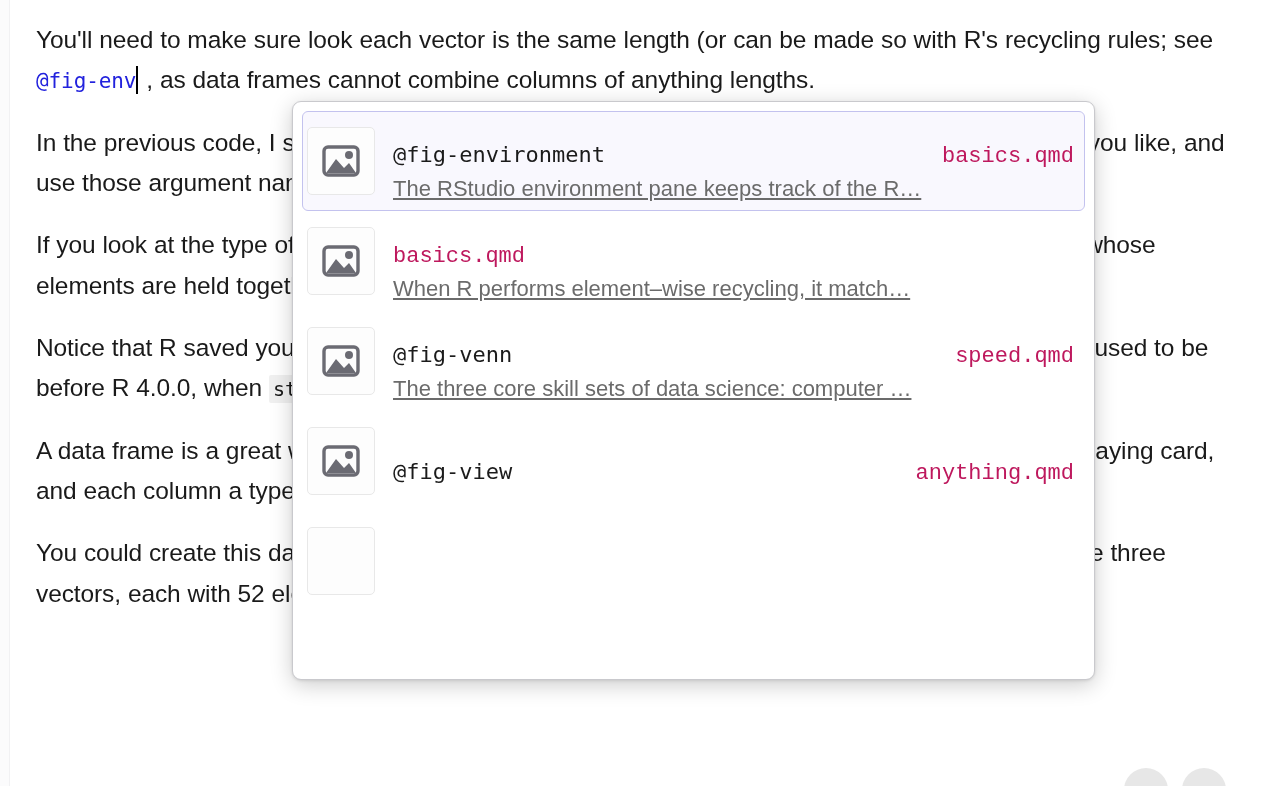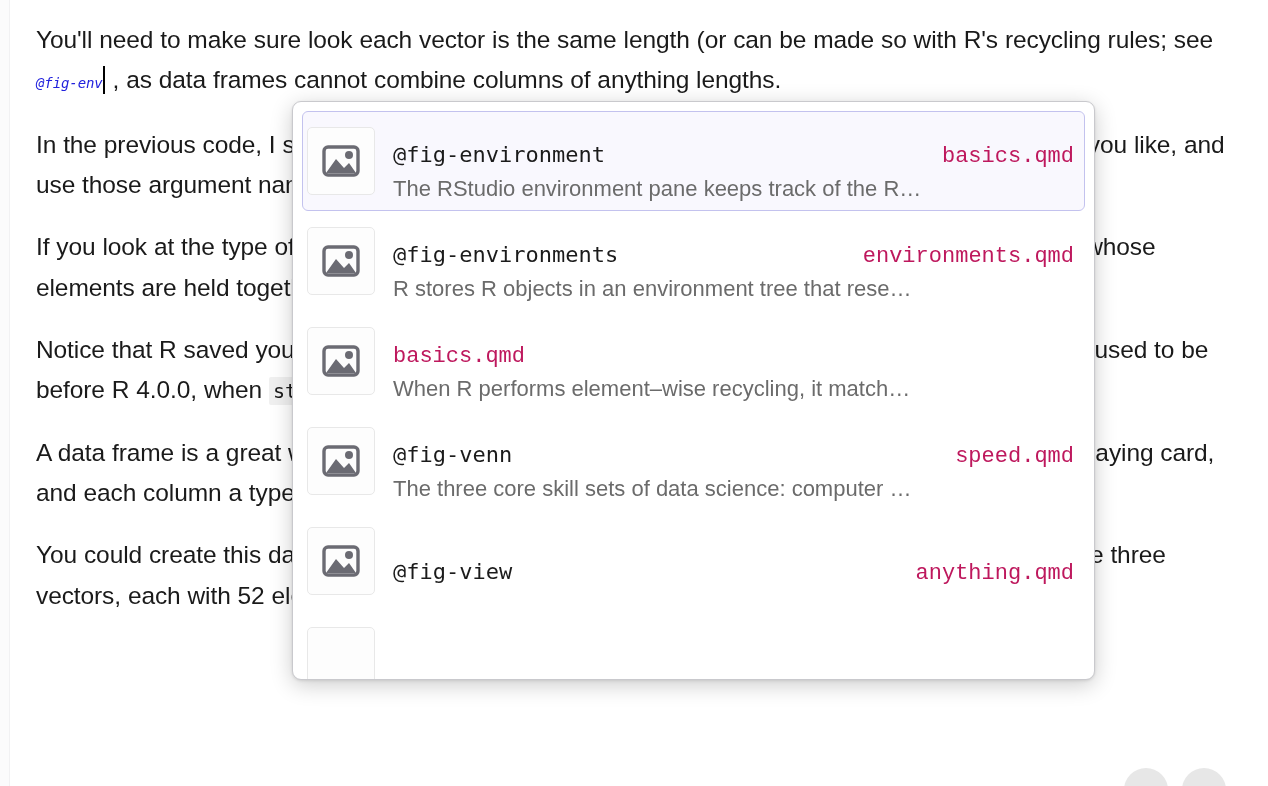--- a/index.html
+++ b/index.html
@@ -52,24 +52,23 @@
     font-family: "DejaVu Sans Mono", "Liberation Mono", monospace;
     font-size: 20px;
     background: #f0f0f0;
     color: #1a1a1a;
     padding: 2px 4px;
     border-radius: 2px;
     white-space: pre;
   }
   span.xref {
     font-family: "DejaVu Sans Mono", "Liberation Mono", monospace;
-    font-size: 14px;
+    font-size: 21px;
     color: #2222dd;
     white-space: pre;
-    font-style: italic;
   }
   span.caret {
     display: inline-block;
     width: 0;
     border-left: 2px solid #000;
     height: 28px;
     vertical-align: -6px;
     margin: 0 1px 0 0;
   }
 
@@ -146,20 +145,21 @@
     margin-top: 24px;
   }
   .xref-desc {
     margin-top: 7px;
     font-family: "Liberation Sans", sans-serif;
     font-size: 22px;
     color: #6b6b6b;
     white-space: nowrap;
     overflow: hidden;
     text-overflow: clip;
+    text-decoration: underline;
   }
 
   
   .fab {
     position: absolute;
     width: 44px;
     height: 44px;
     border-radius: 50%;
     background: #e7e7e7;
     border: none;
@@ -204,36 +204,20 @@
         <div class="xref-item">
           <div class="xref-thumb">
             <svg width="38" height="32" viewBox="0 0 38 32">
               <rect x="2" y="2" width="34" height="28" rx="4" fill="none" stroke="#6b6b73" stroke-width="3.4"></rect>
               <path d="M4 28 L14 14 L22 23 L27 18 L34 28 Z" fill="#6b6b73"></path>
               <circle cx="27" cy="10" r="4" fill="#6b6b73"></circle>
             </svg>
           </div>
           <div class="xref-texts">
             <div class="xref-row-top">
-              <span class="xref-id">@fig-environments</span>
-              <span class="xref-file">environments.qmd</span>
-            </div>
-            <div class="xref-desc">R stores R objects in an environment tree that rese…</div>
-          </div>
-        </div>
-        <div class="xref-item">
-          <div class="xref-thumb">
-            <svg width="38" height="32" viewBox="0 0 38 32">
-              <rect x="2" y="2" width="34" height="28" rx="4" fill="none" stroke="#6b6b73" stroke-width="3.4"></rect>
-              <path d="M4 28 L14 14 L22 23 L27 18 L34 28 Z" fill="#6b6b73"></path>
-              <circle cx="27" cy="10" r="4" fill="#6b6b73"></circle>
-            </svg>
-          </div>
-          <div class="xref-texts">
-            <div class="xref-row-top">
               <span class="xref-file">basics.qmd</span>
             </div>
             <div class="xref-desc">When R performs element–wise recycling, it match…</div>
           </div>
         </div>
         <div class="xref-item">
           <div class="xref-thumb">
             <svg width="38" height="32" viewBox="0 0 38 32">
               <rect x="2" y="2" width="34" height="28" rx="4" fill="none" stroke="#6b6b73" stroke-width="3.4"></rect>
               <path d="M4 28 L14 14 L22 23 L27 18 L34 28 Z" fill="#6b6b73"></path>

